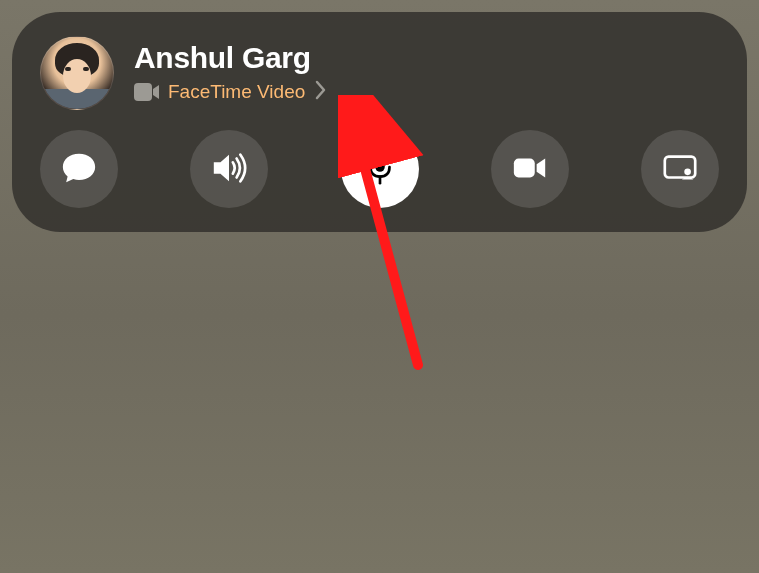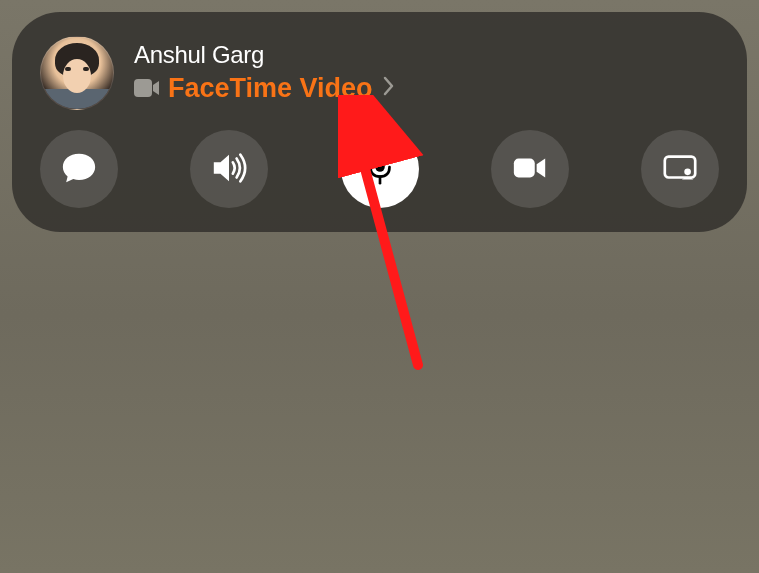--- a/index.html
+++ b/index.html
@@ -98,41 +98,41 @@
       background: #5a6570;
     }
     
     .header-text {
       margin-left: 20px;
       flex: 1;
     }
     
     .contact-name {
       color: #fff;
-      font-size: 24px;
-      font-weight: 400;
+      font-size: 30px;
+      font-weight: 700;
       letter-spacing: -0.3px;
       line-height: 1.1;
     }
     
     .call-type-row {
       display: flex;
       align-items: center;
       gap: 8px;
       margin-top: 4px;
     }
     
     .call-type-icon svg {
       display: block;
     }
     
     .call-type {
-      color: #f97316;
-      font-size: 27px;
-      font-weight: 700;
+      color: #fdba74;
+      font-size: 19px;
+      font-weight: 400;
     }
     
     .chevron {
       color: #9c9a94;
       font-size: 24px;
       font-weight: 300;
       margin-left: 2px;
     }
     
     .end-button {

